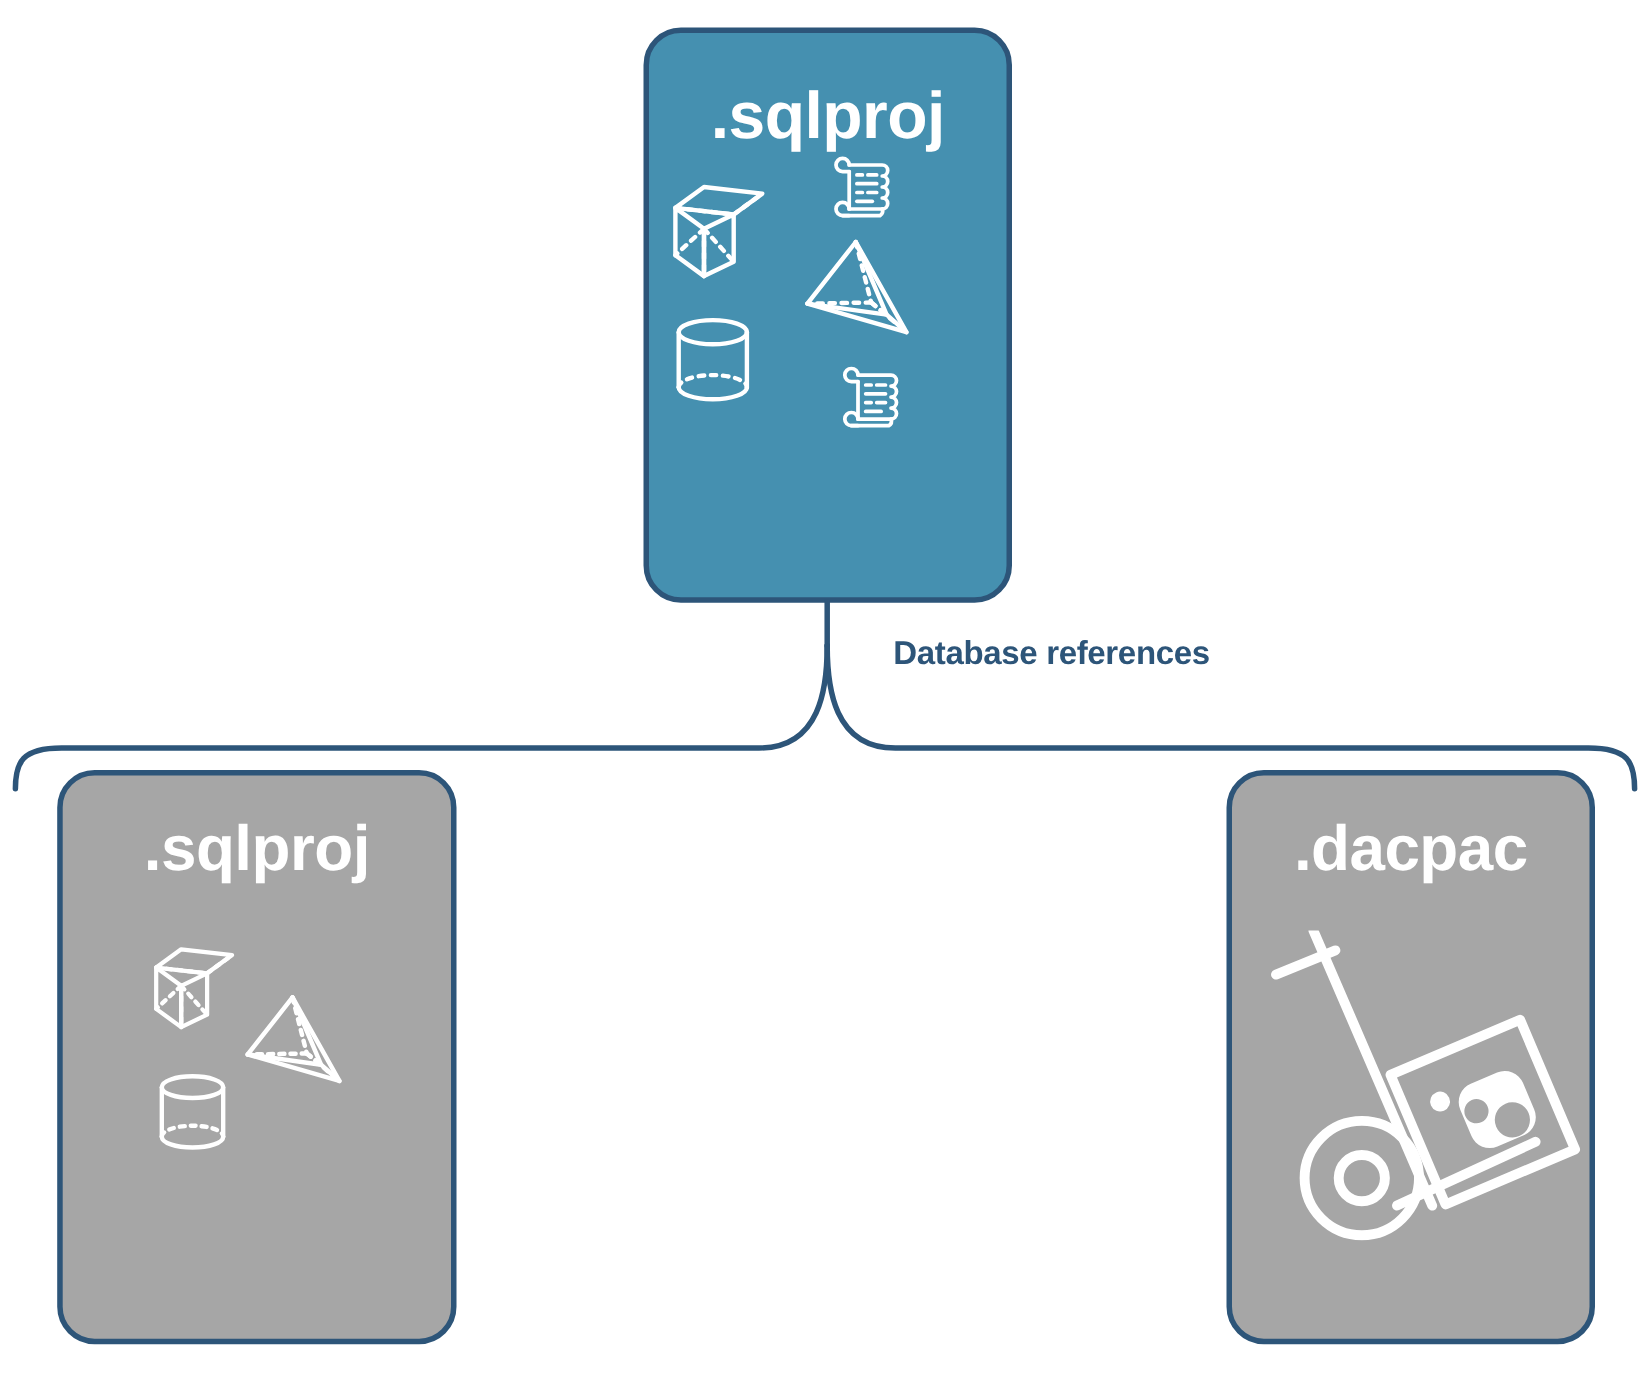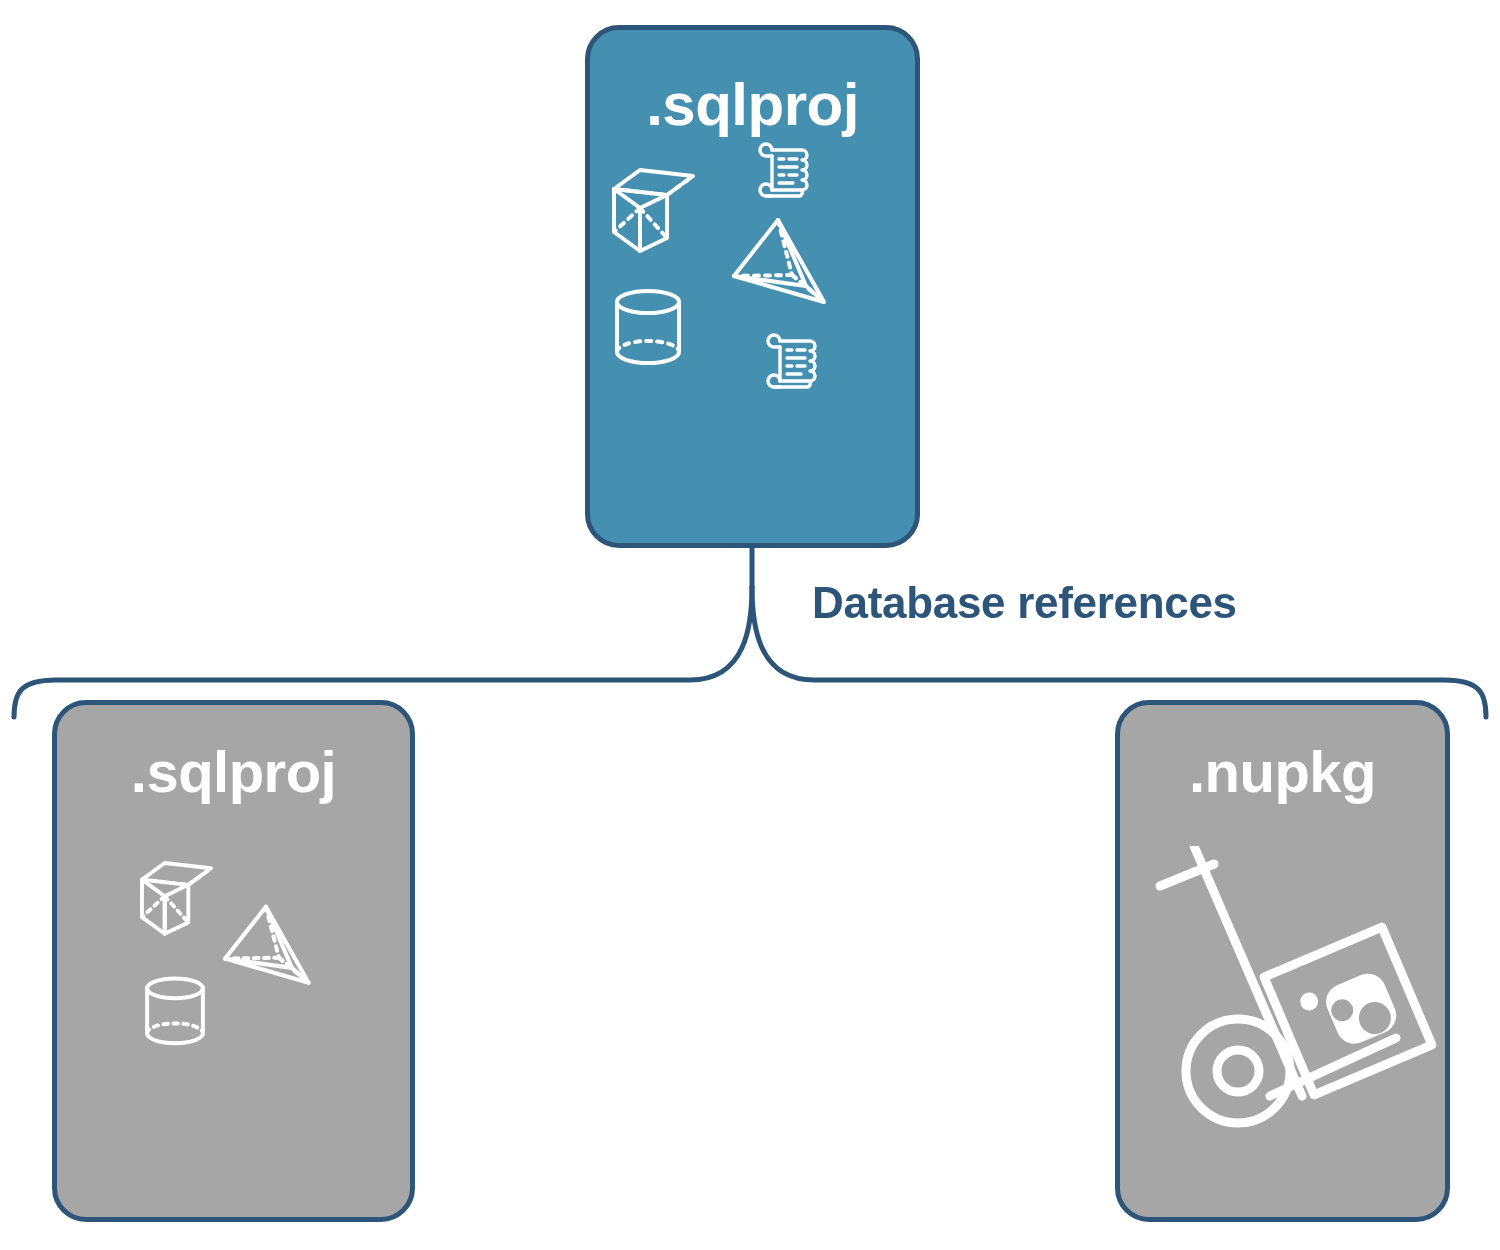--- a/index.html
+++ b/index.html
@@ -74,21 +74,21 @@
   #bracket {
     position: absolute;
     left: 0; top: 545px;
     width: 1500px; height: 190px;
     pointer-events: none;
   }
   #ref-label {
     position: absolute;
     left: 812px;
     top: 578px;
-    font-size: 44px;
+    font-size: 30px;
     font-weight: bold;
     color: #2d5579;
     letter-spacing: -0.3px;
     white-space: nowrap;
     user-select: none;
   }
 </style>
 </head>
 <body>
 
@@ -191,21 +191,21 @@
         <path d="M9 17 V67"></path>
         <path d="M71 17 V67"></path>
         <path d="M9 67 a31 11 0 0 0 62 0"></path>
         <path d="M9 67 a31 11 0 0 1 62 0" stroke-dasharray="5 6"></path>
       </svg>
     </div>
   </div>
 
 
   <div class="card gray" id="card-nupkg">
-    <div class="card-title">.nupkg</div>
+    <div class="card-title">.dacpac</div>
     <div class="icon-area">
 
       <svg style="left:32px; top:45px;" width="268" height="282" viewBox="0 0 268 282" fill="none" stroke="#ffffff" stroke-width="9" stroke-linecap="round" stroke-linejoin="round">
 
         <path d="M8 40 L62 18"></path>
 
         <path d="M42 0 L150 250"></path>
 
         <path d="M118 250 L244 192"></path>
 

